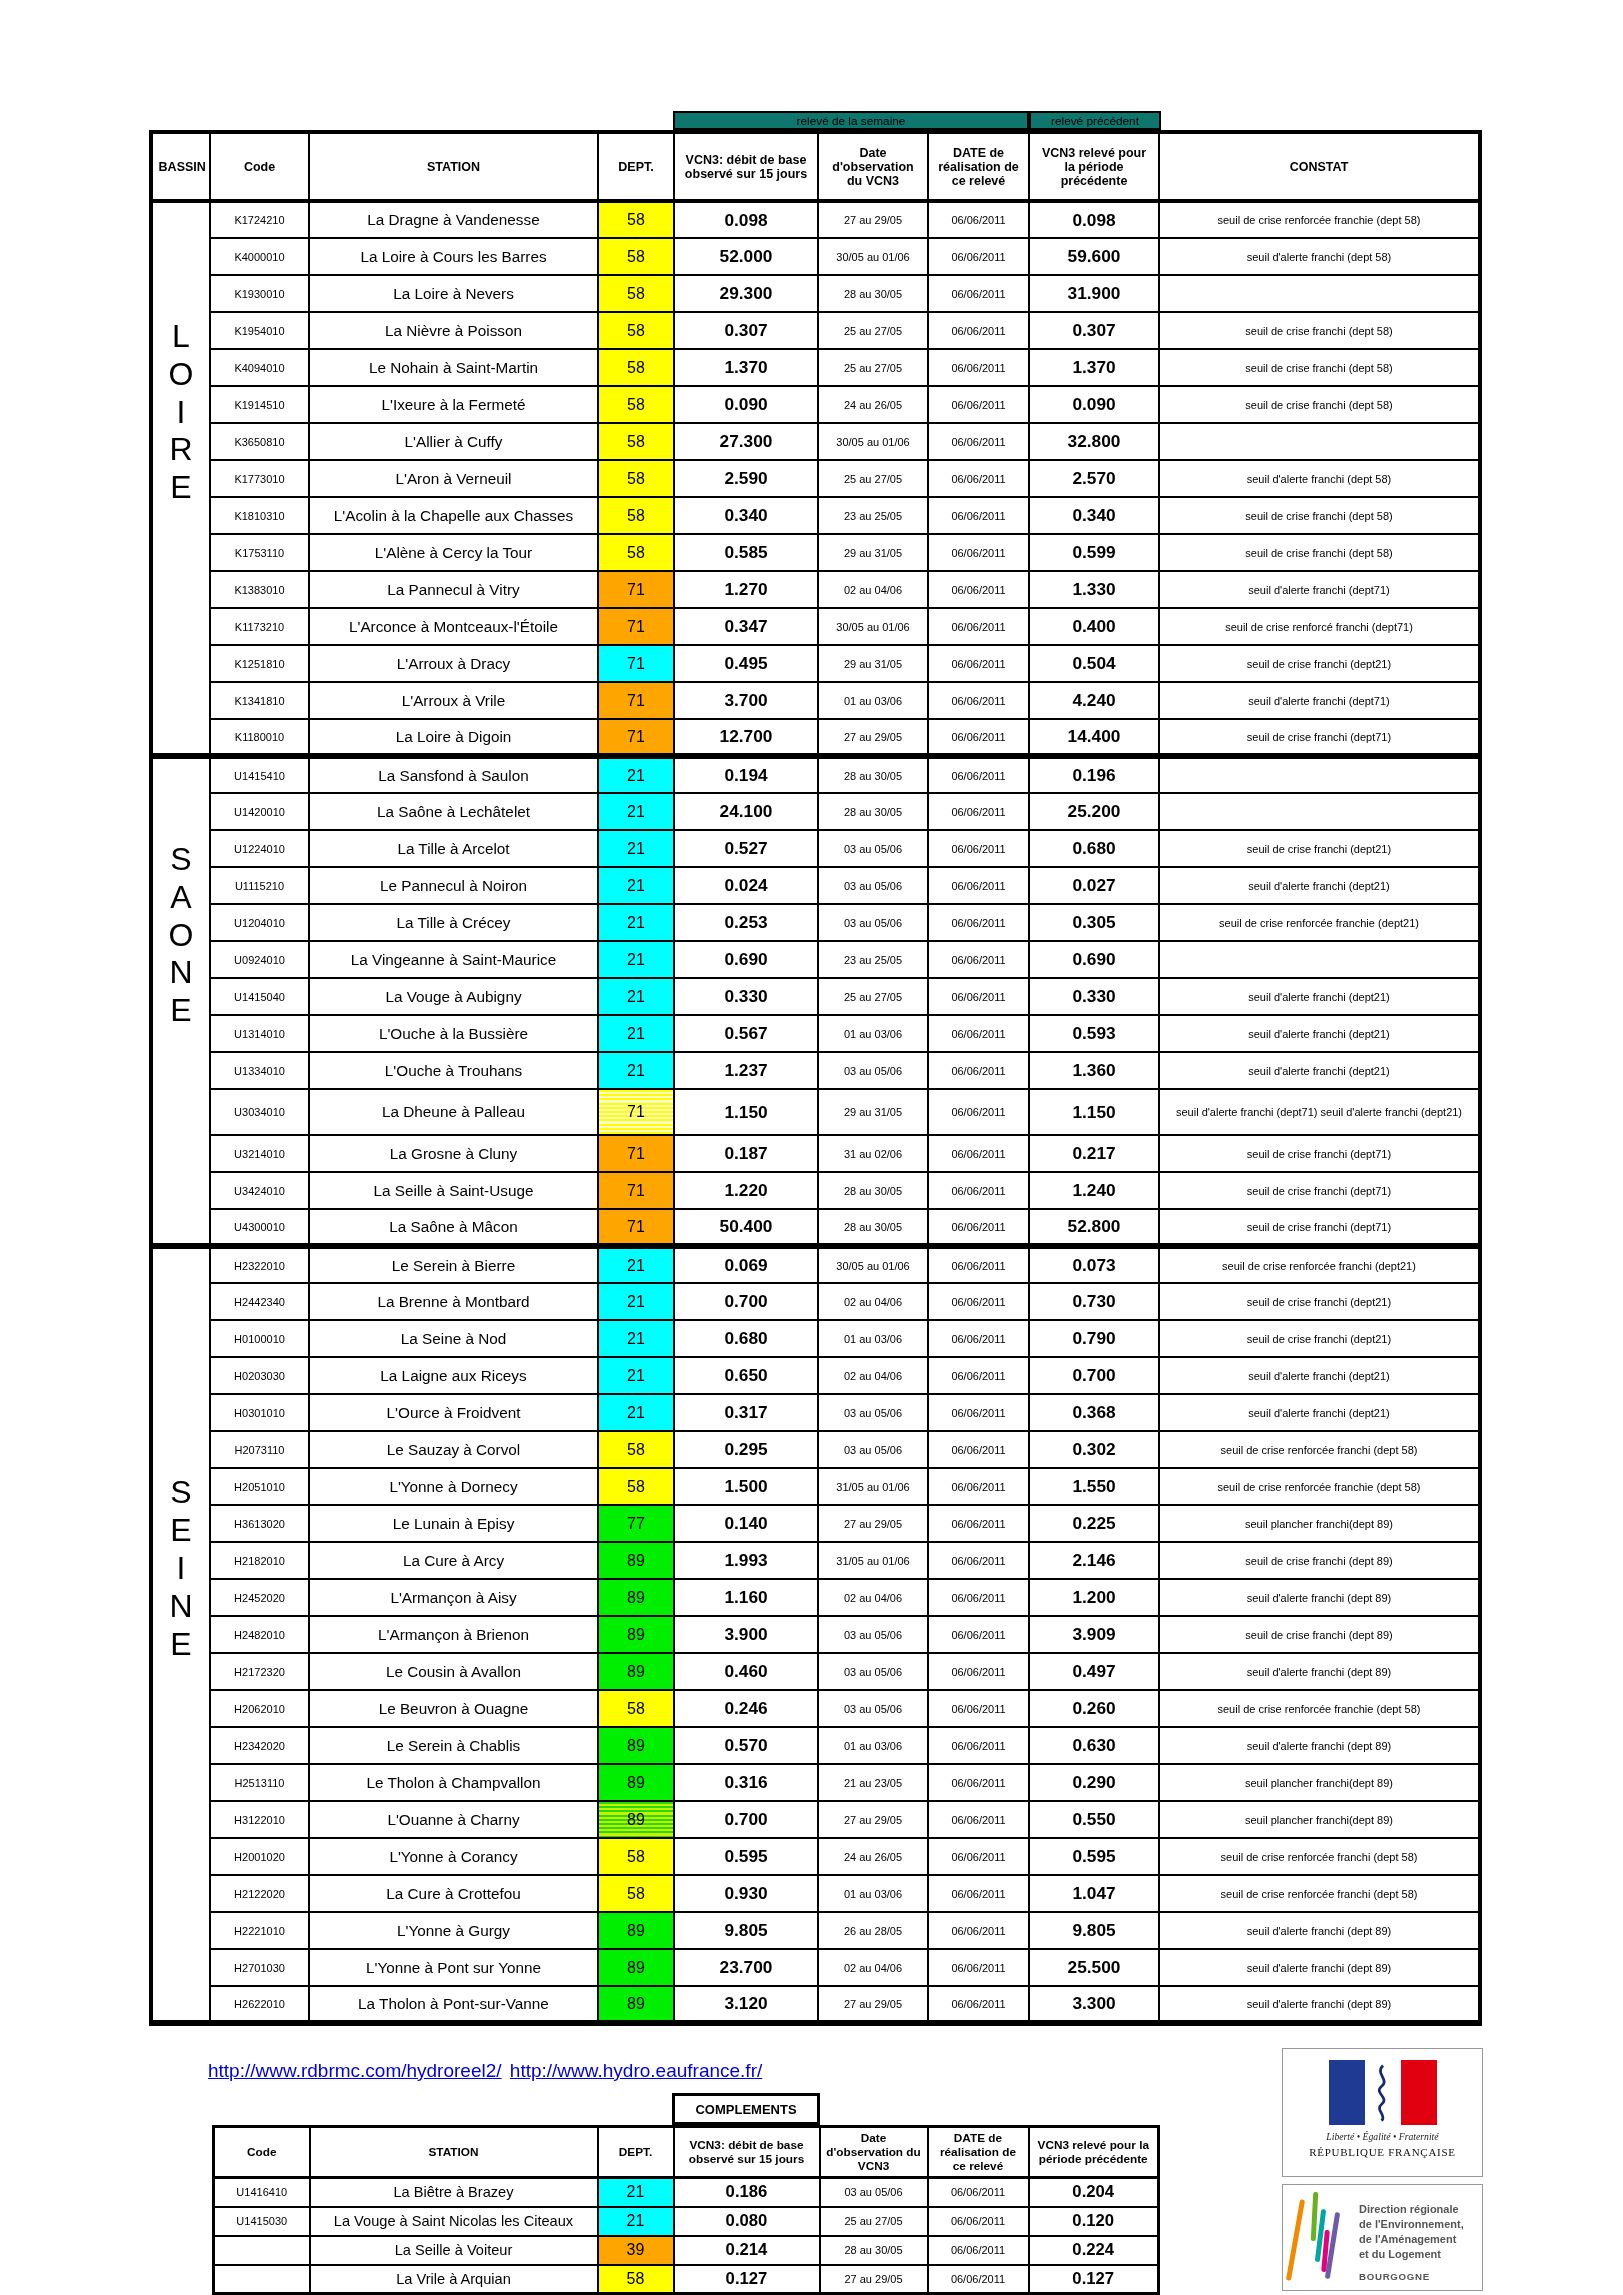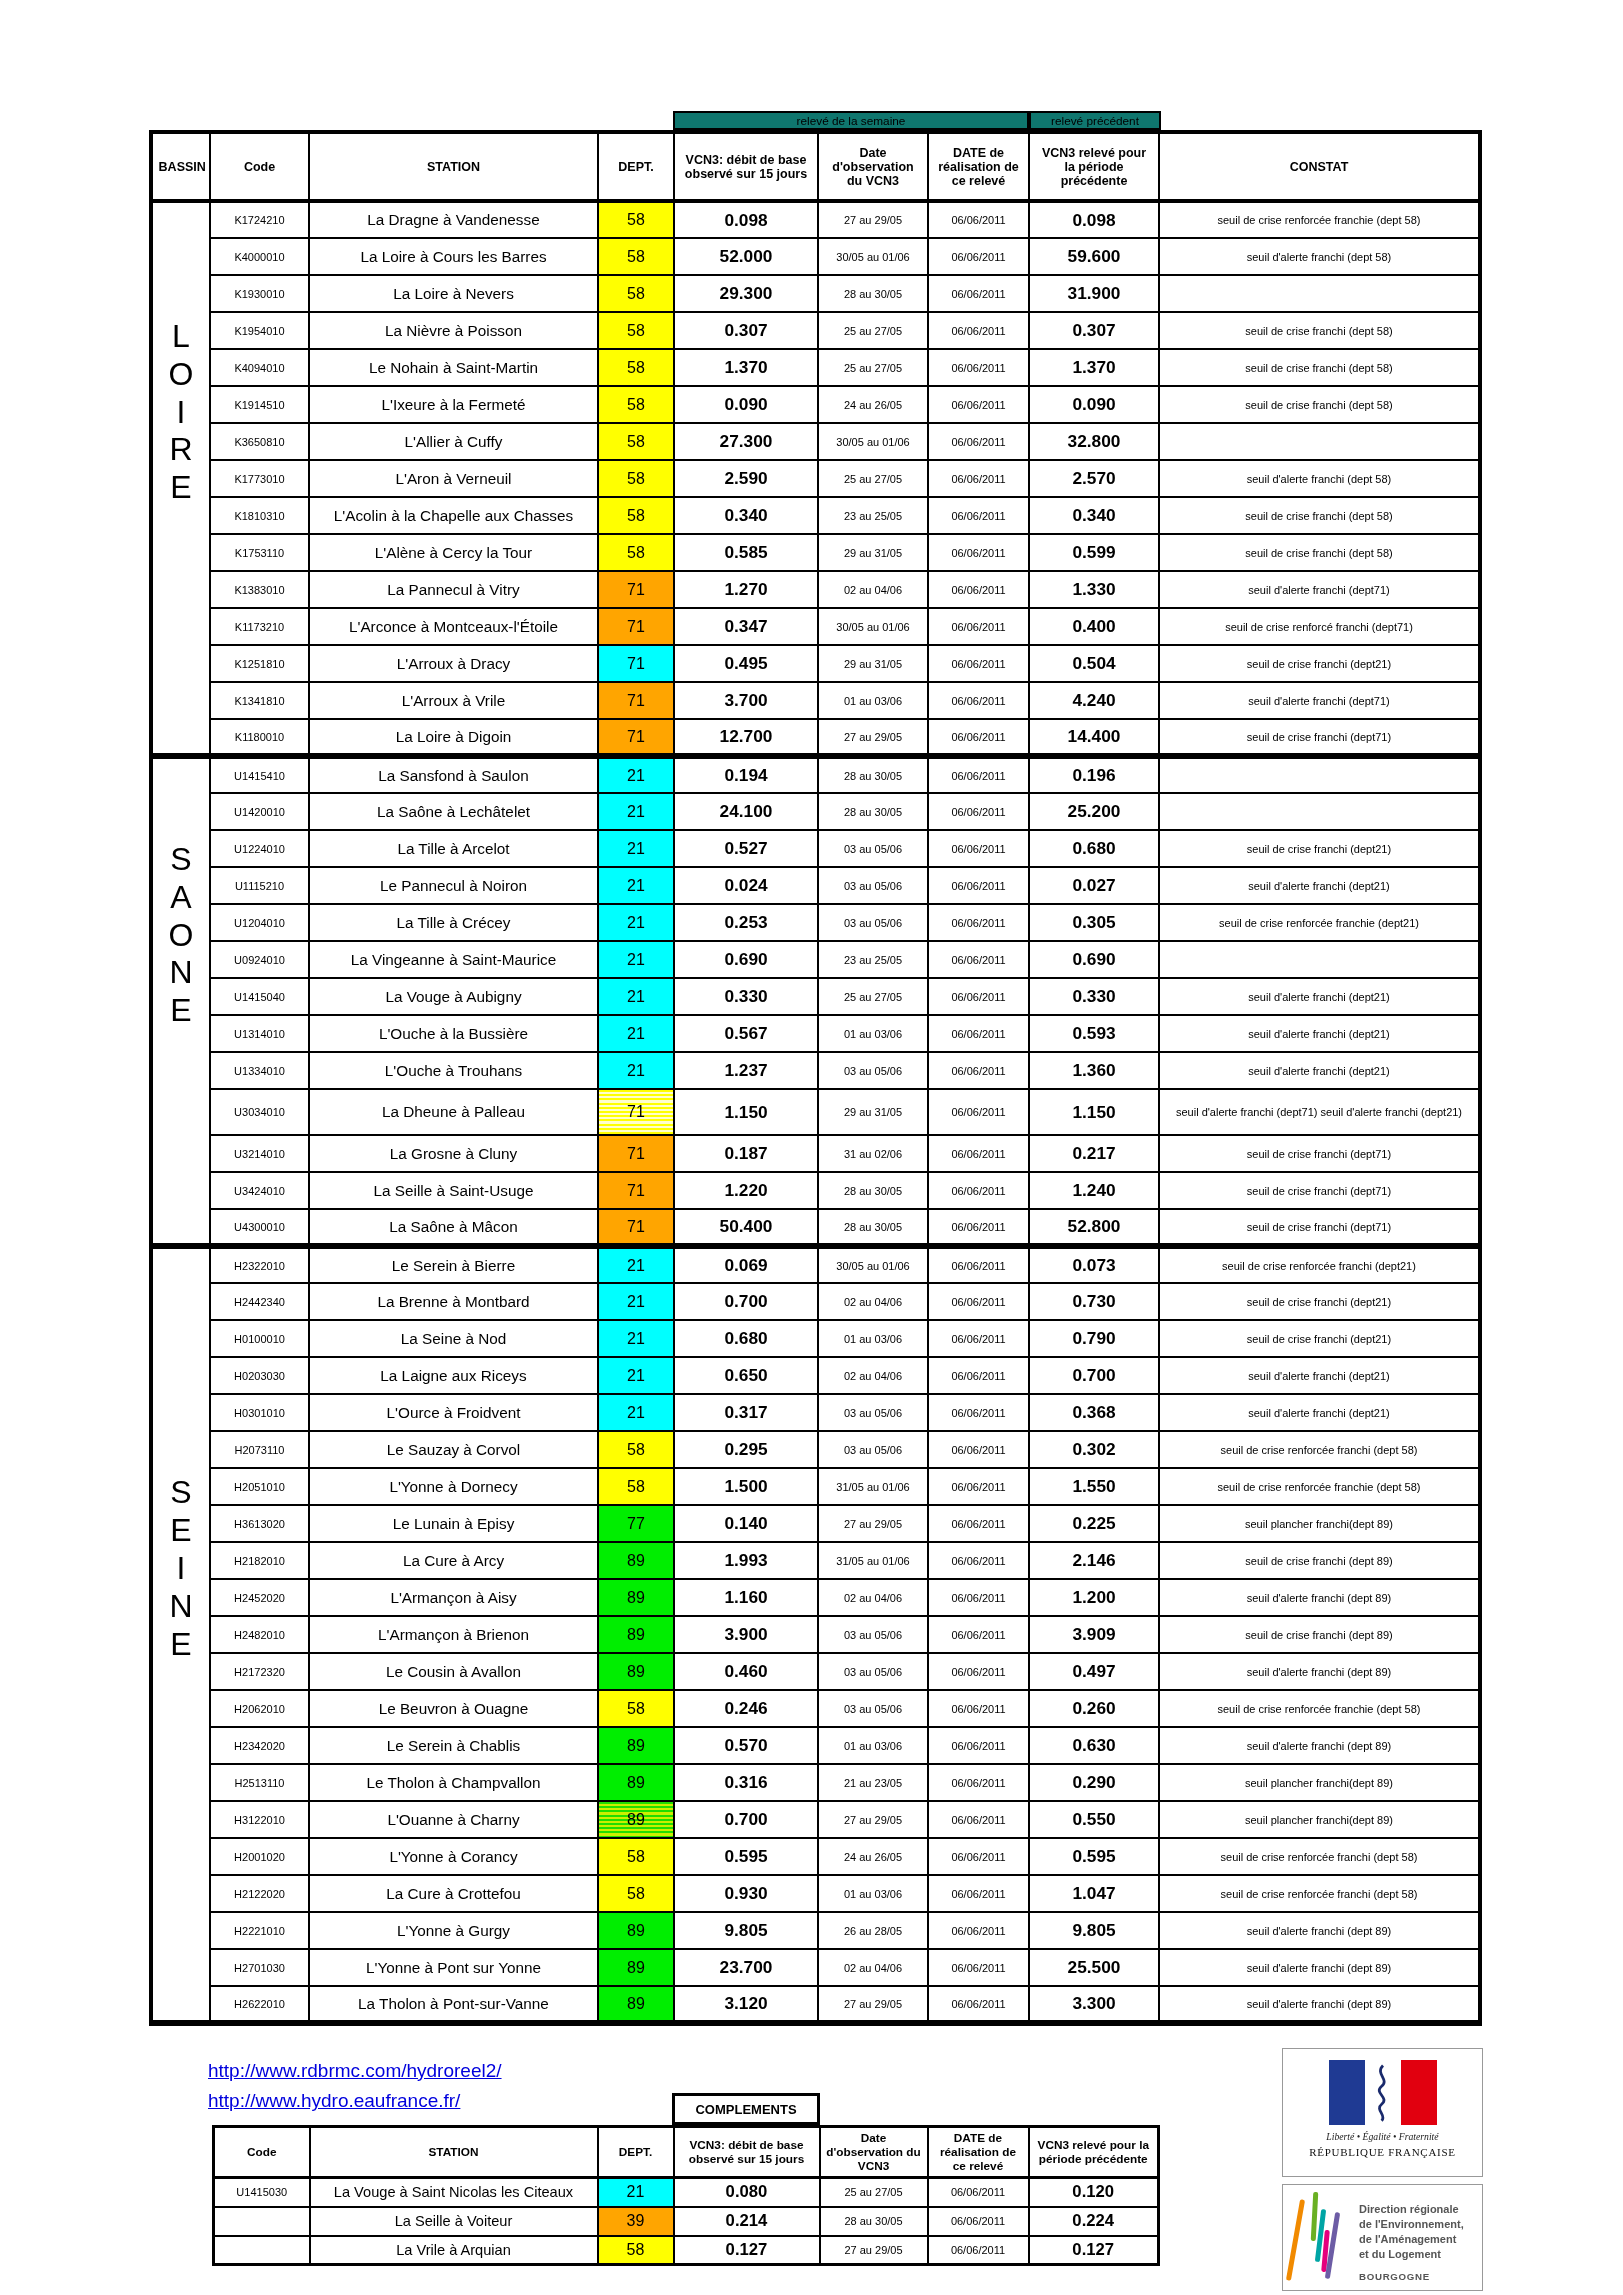--- a/index.html
+++ b/index.html
@@ -29,21 +29,21 @@
   .bassin-letters{display:flex;flex-direction:column;align-items:center;justify-content:center;
                   gap:4.9px;font-size:32px;line-height:33px;transform:translateY(-66px);}
 
   .code-cell{font-size:11px;}
   .station-cell{font-size:15.3px;}
   .dept-cell{font-size:16px;}
   .vcn3-cell,.vcn3-prev-cell{font-size:17.3px;font-weight:bold;}
   .date-obs-cell,.date-real-cell{font-size:11px;}
   .constat-cell{font-size:11px;line-height:14px;}
 
-  .links{position:absolute;left:208px;top:2060px;display:flex;flex-direction:column;gap:8.3px;}
+  .links{position:absolute;left:208px;top:2060px;display:flex;flex-direction:row;gap:8.3px;}
   .links a{color:#0000dd;text-decoration:underline;font-size:19px;}
 
   .complements-label{position:absolute;left:672px;top:2093px;width:148px;height:32px;
                      border:3.5px solid #000;box-sizing:border-box;background:#fff;
                      display:flex;align-items:center;justify-content:center;
                      font-size:13px;font-weight:bold;}
 
   .comp-table{position:absolute;left:212px;top:2125px;width:945px;border:3.5px solid #000;}
   .comp-table th{border:2.1px solid #000;border-bottom-width:3.5px;font-size:11.8px;font-weight:bold;
                  text-align:center;vertical-align:middle;padding:0 4.2px;}
@@ -655,20 +655,29 @@
         <th>STATION</th>
         <th>DEPT.</th>
         <th>VCN3: débit de base observé sur 15 jours</th>
         <th>Date d'observation du VCN3</th>
         <th>DATE de réalisation de ce relevé</th>
         <th>VCN3 relevé pour la période précédente</th>
       </tr>
     </thead>
     <tbody>
         <tr>
+          <td class="code-cell">U1416410</td>
+          <td class="station-cell">La Biêtre à Brazey</td>
+          <td class="dept-cell" style="background: rgb(0, 255, 255);">21</td>
+          <td class="vcn3-cell">0.186</td>
+          <td class="date-obs-cell">03 au 05/06</td>
+          <td class="date-real-cell">06/06/2011</td>
+          <td class="vcn3-prev-cell">0.204</td>
+        </tr>
+        <tr>
           <td class="code-cell">U1415030</td>
           <td class="station-cell">La Vouge à Saint Nicolas les Citeaux</td>
           <td class="dept-cell" style="background: rgb(0, 255, 255);">21</td>
           <td class="vcn3-cell">0.080</td>
           <td class="date-obs-cell">25 au 27/05</td>
           <td class="date-real-cell">06/06/2011</td>
           <td class="vcn3-prev-cell">0.120</td>
         </tr>
         <tr>
           <td class="code-cell"></td>

